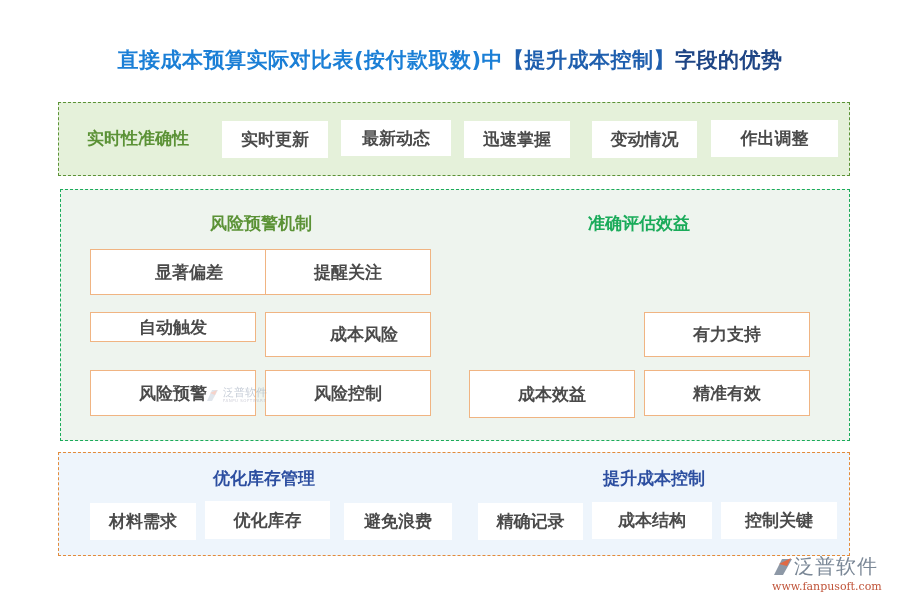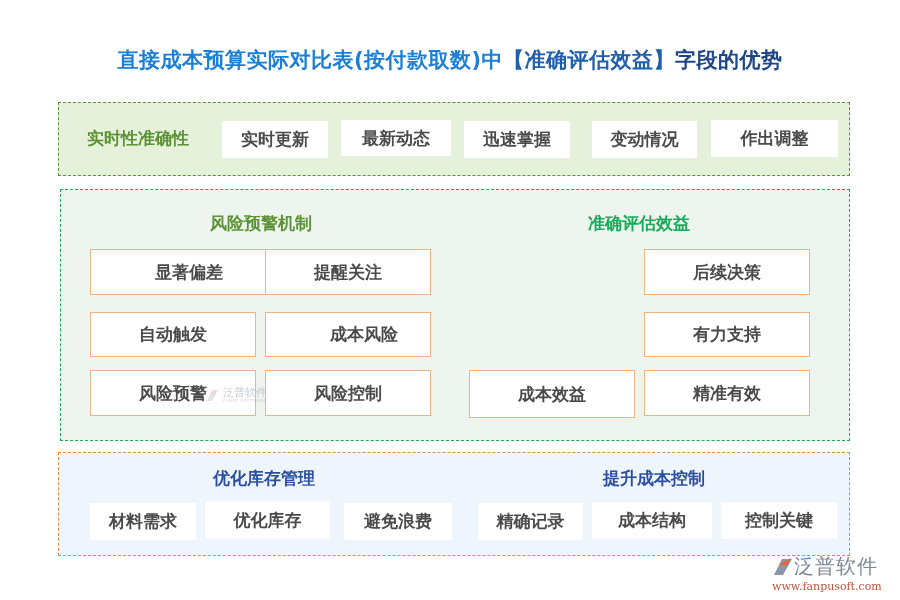--- a/index.html
+++ b/index.html
@@ -48,44 +48,43 @@
     .logo {
       position: absolute; left: 770px; top: 553px; width: 125px; height: 45px;
     }
     .logo-main { position: absolute; left: 24px; top: 0; font-size: 20px; color: #7a8796; letter-spacing: 1px; }
     .logo-url { position: absolute; left: 2px; top: 27px; font-size: 11px; color: #c0543a; font-family: "DejaVu Serif", serif; }
   </style>
 </head>
 <body>
 
 <div class="title">
-  <span class="t1">直接成本预算实际对比表(按付款取数)中</span><span class="t2">【准确评估效益】</span><span class="t3">字段的优势</span>
+  <span class="t1">直接成本预算实际对比表(按付款取数)中</span><span class="t2">【提升成本控制】</span><span class="t3">字段的优势</span>
 </div>
 
 <div class="section sec1">
   <div class="sec1-label">实时性准确性</div>
   <div class="chip" style="left:163px;top:18px;width:106px;height:37px;">实时更新</div>
   <div class="chip" style="left:282px;top:17px;width:110px;height:36px;">最新动态</div>
   <div class="chip" style="left:405px;top:18px;width:106px;height:37px;">迅速掌握</div>
   <div class="chip" style="left:533px;top:18px;width:105px;height:37px;">变动情况</div>
   <div class="chip" style="left:652px;top:17px;width:127px;height:37px;">作出调整</div>
 </div>
 
 <div class="section sec2">
   <div class="group-title gt-green1" style="left:30px;top:22px;width:340px;">风险预警机制</div>
   <div class="group-title gt-green2" style="left:408px;top:22px;width:340px;">准确评估效益</div>
 
   <div class="box" style="left:29px;top:59px;width:198px;height:46px;">显著偏差</div>
   <div class="box" style="left:204px;top:59px;width:166px;height:46px;">提醒关注</div>
-  <div class="box" style="left:29px;top:122px;width:166px;height:45px;">自动触发</div>
+  <div class="box" style="left:29px;top:122px;width:166px;height:30px;">自动触发</div>
   <div class="box" style="left:204px;top:122px;width:166px;height:45px;padding-left:32px;">成本风险</div>
   <div class="box" style="left:29px;top:180px;width:166px;height:46px;">风险预警</div>
   <div class="box" style="left:204px;top:180px;width:166px;height:46px;">风险控制</div>
 
-  <div class="box" style="left:583px;top:59px;width:166px;height:46px;">后续决策</div>
   <div class="box" style="left:583px;top:122px;width:166px;height:45px;">有力支持</div>
   <div class="box" style="left:408px;top:180px;width:166px;height:48px;">成本效益</div>
   <div class="box" style="left:583px;top:180px;width:166px;height:46px;">精准有效</div>
 </div>
 
 <div class="section sec3">
   <div class="group-title gt-blue" style="left:70px;top:14px;width:270px;">优化库存管理</div>
   <div class="group-title gt-blue" style="left:460px;top:14px;width:270px;">提升成本控制</div>
 
   <div class="chip" style="left:31px;top:50px;width:106px;height:37px;">材料需求</div>

